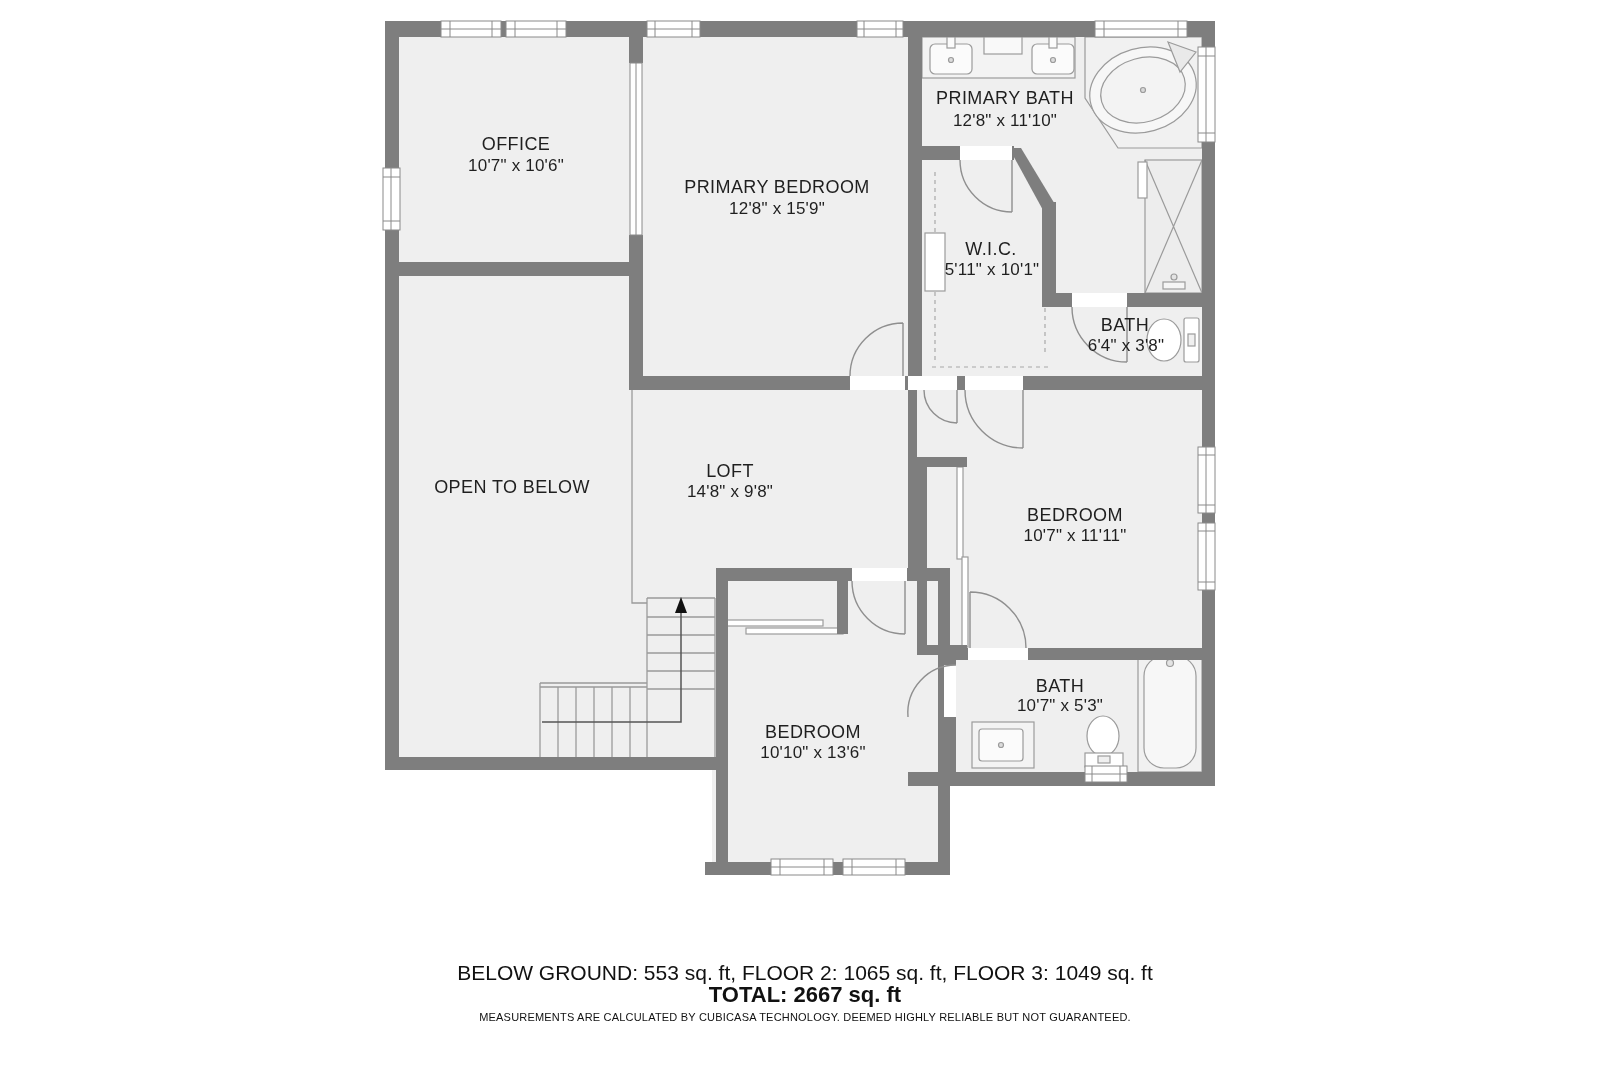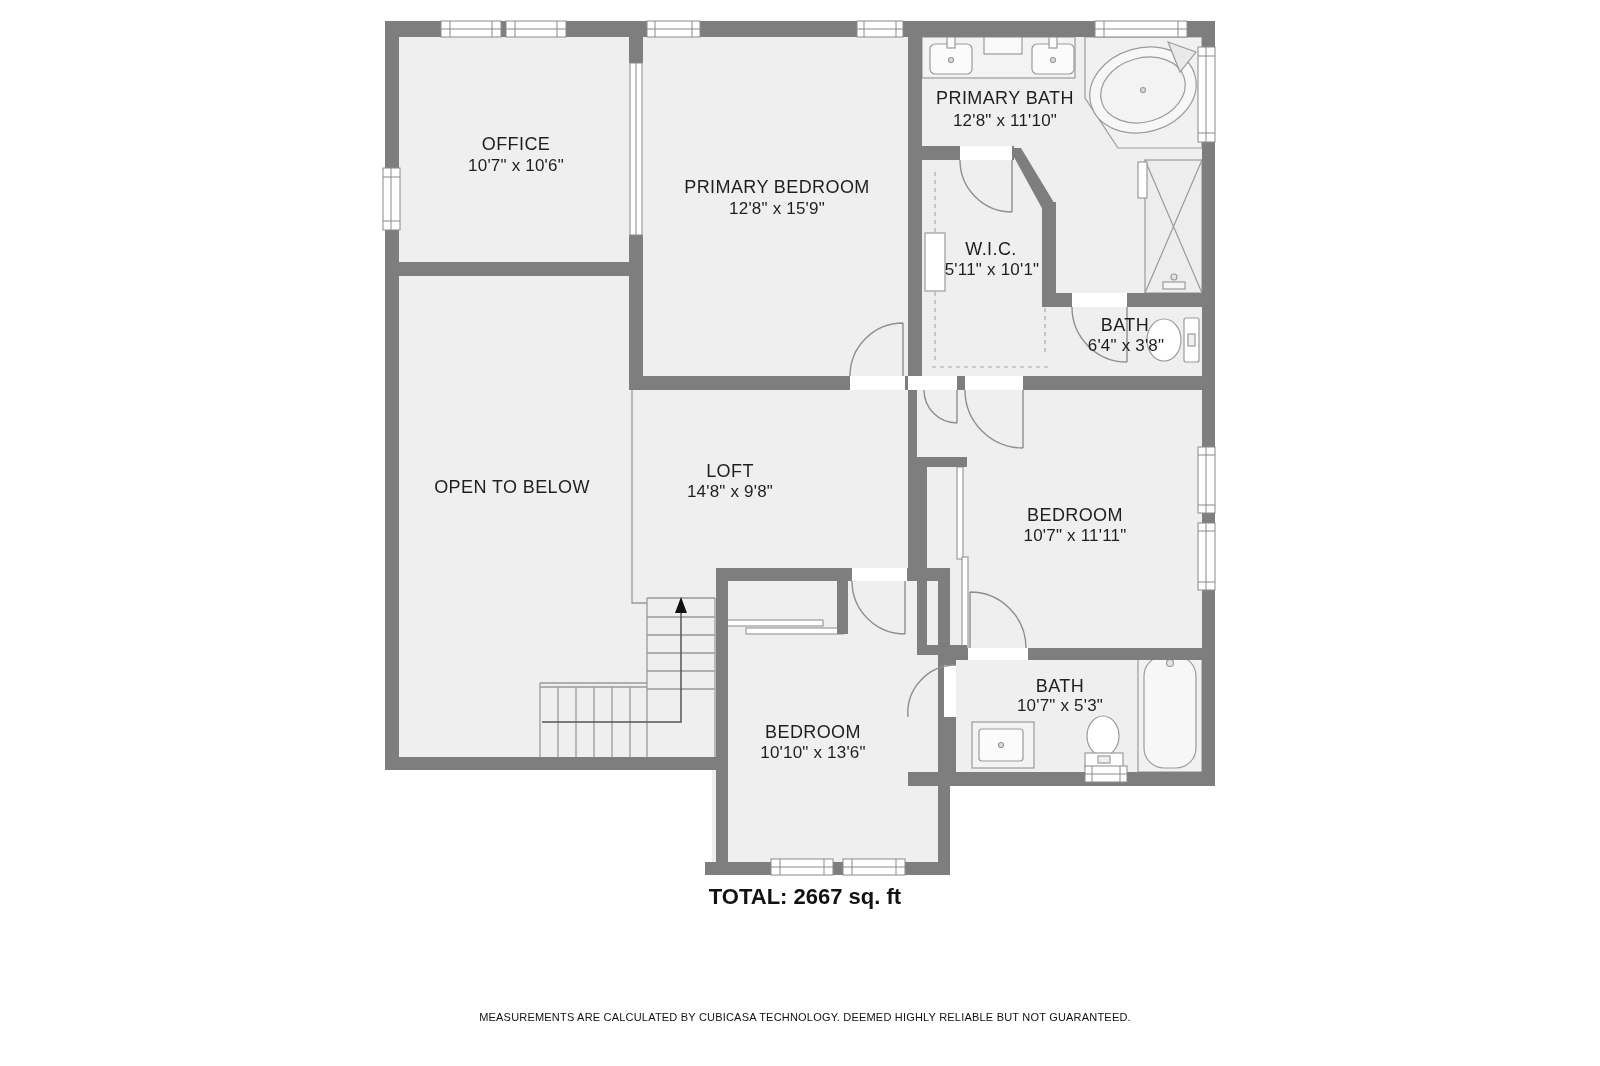--- a/index.html
+++ b/index.html
@@ -2,21 +2,21 @@
 <html><head>
 <meta charset="utf-8">
 <style>
   html,body{margin:0;padding:0;background:#ffffff;}
   body{width:1600px;height:1066px;position:relative;font-family:"Liberation Sans",sans-serif;overflow:hidden;}
   #stage{position:absolute;left:0;top:0;width:1600px;height:1066px;}
   svg text{font-family:"Liberation Sans",sans-serif;fill:#1f1f1f;}
   .room-name{font-size:18px;letter-spacing:.4px;}
   .room-dims{font-size:17px;letter-spacing:.2px;}
   .footer{position:absolute;left:10px;width:1590px;text-align:center;color:#111;}
-  .footer-total{top:884px;font-size:22px;font-weight:bold;}
+  .footer-total{top:982px;font-size:22px;font-weight:bold;}
   .footer-line{font-size:21px;}
   .footer-l2{top:961px;}
   .footer-l3{top:986px;}
   .footer-disclaimer{top:1011px;font-size:11px;font-weight:normal;letter-spacing:.2px;}
   .watermark{position:absolute;right:6px;top:1068px;font-size:29px;color:#ef4444;letter-spacing:.5px;}
 </style>
 </head>
 <body>
 
 <div id="stage">
@@ -217,15 +217,16 @@
     <text x="1060" y="692" class="room-name">BATH</text>
     <text x="1060" y="711" class="room-dims">10'7" x 5'3"</text>
 
     <text x="813" y="738" class="room-name">BEDROOM</text>
     <text x="813" y="758" class="room-dims">10'10" x 13'6"</text>
   </g>
 </svg>
 
 
 <div class="footer footer-total">TOTAL: 2667 sq. ft</div>
+<div class="footer footer-line footer-l2">BELOW GROUND: 553 sq. ft, FLOOR 2: 1065 sq. ft, FLOOR 3: 1049 sq. ft</div>
 <div class="footer footer-disclaimer">MEASUREMENTS ARE CALCULATED BY CUBICASA TECHNOLOGY. DEEMED HIGHLY RELIABLE BUT NOT GUARANTEED.</div>
 <div class="watermark">REcolorado</div>
 </div>
 
 </body></html>

